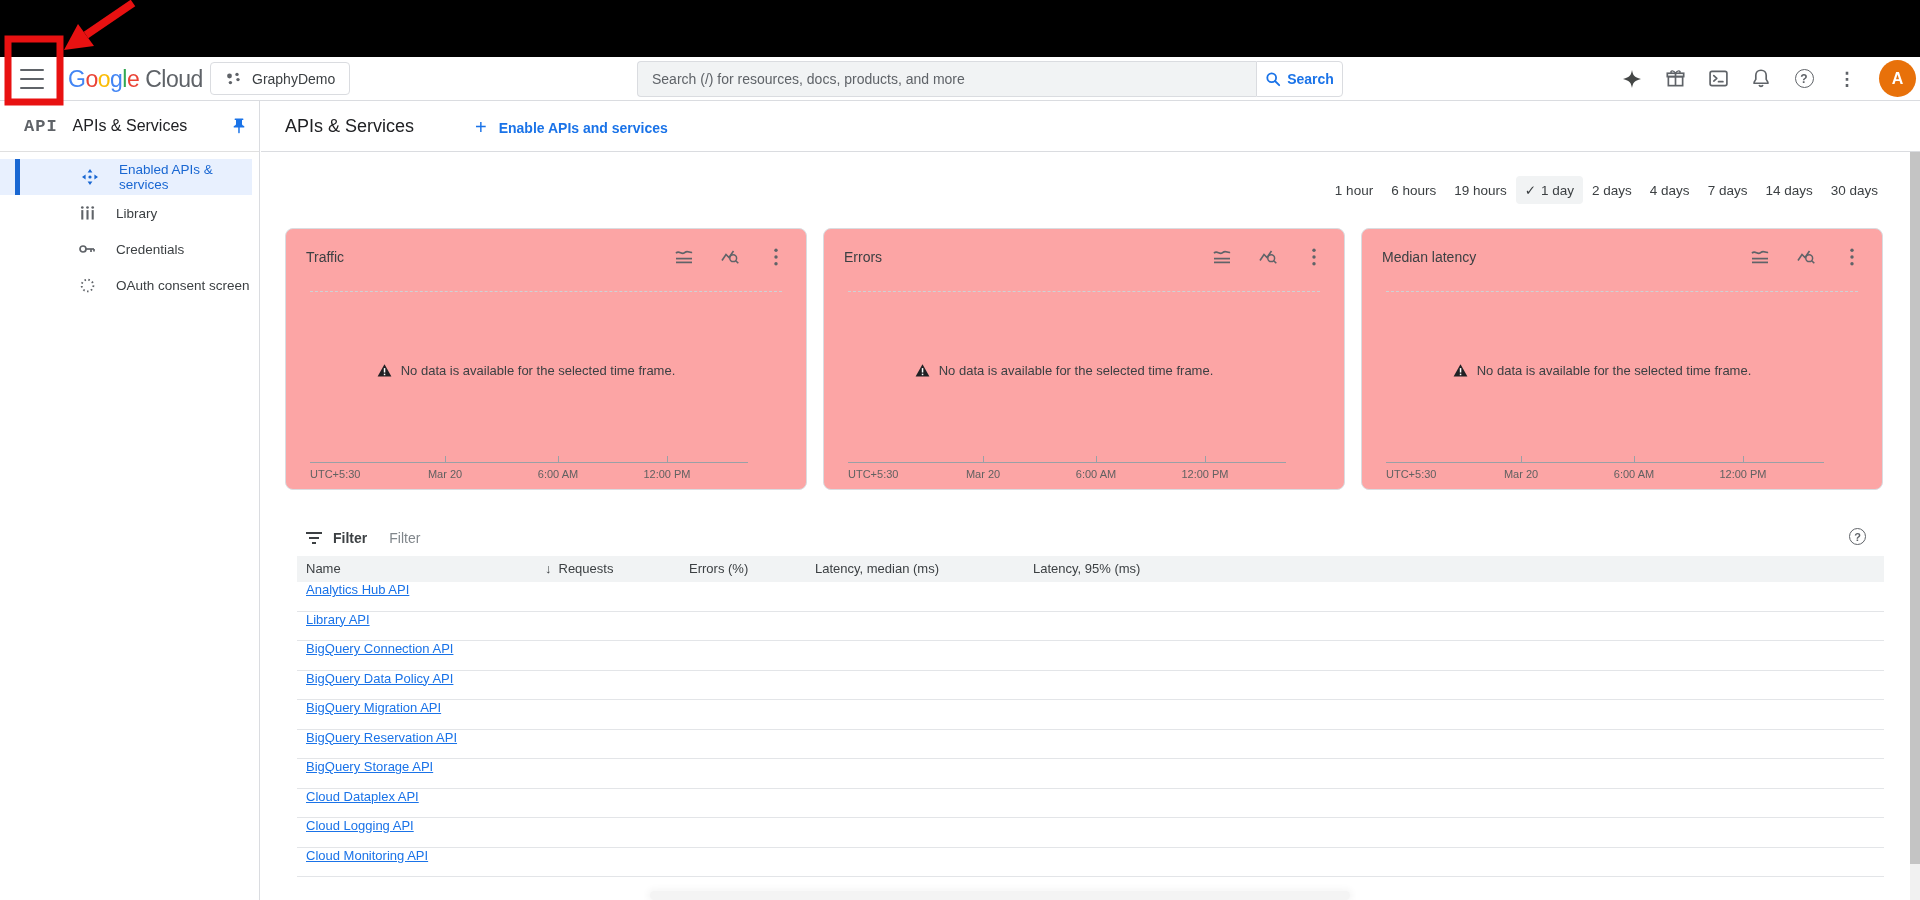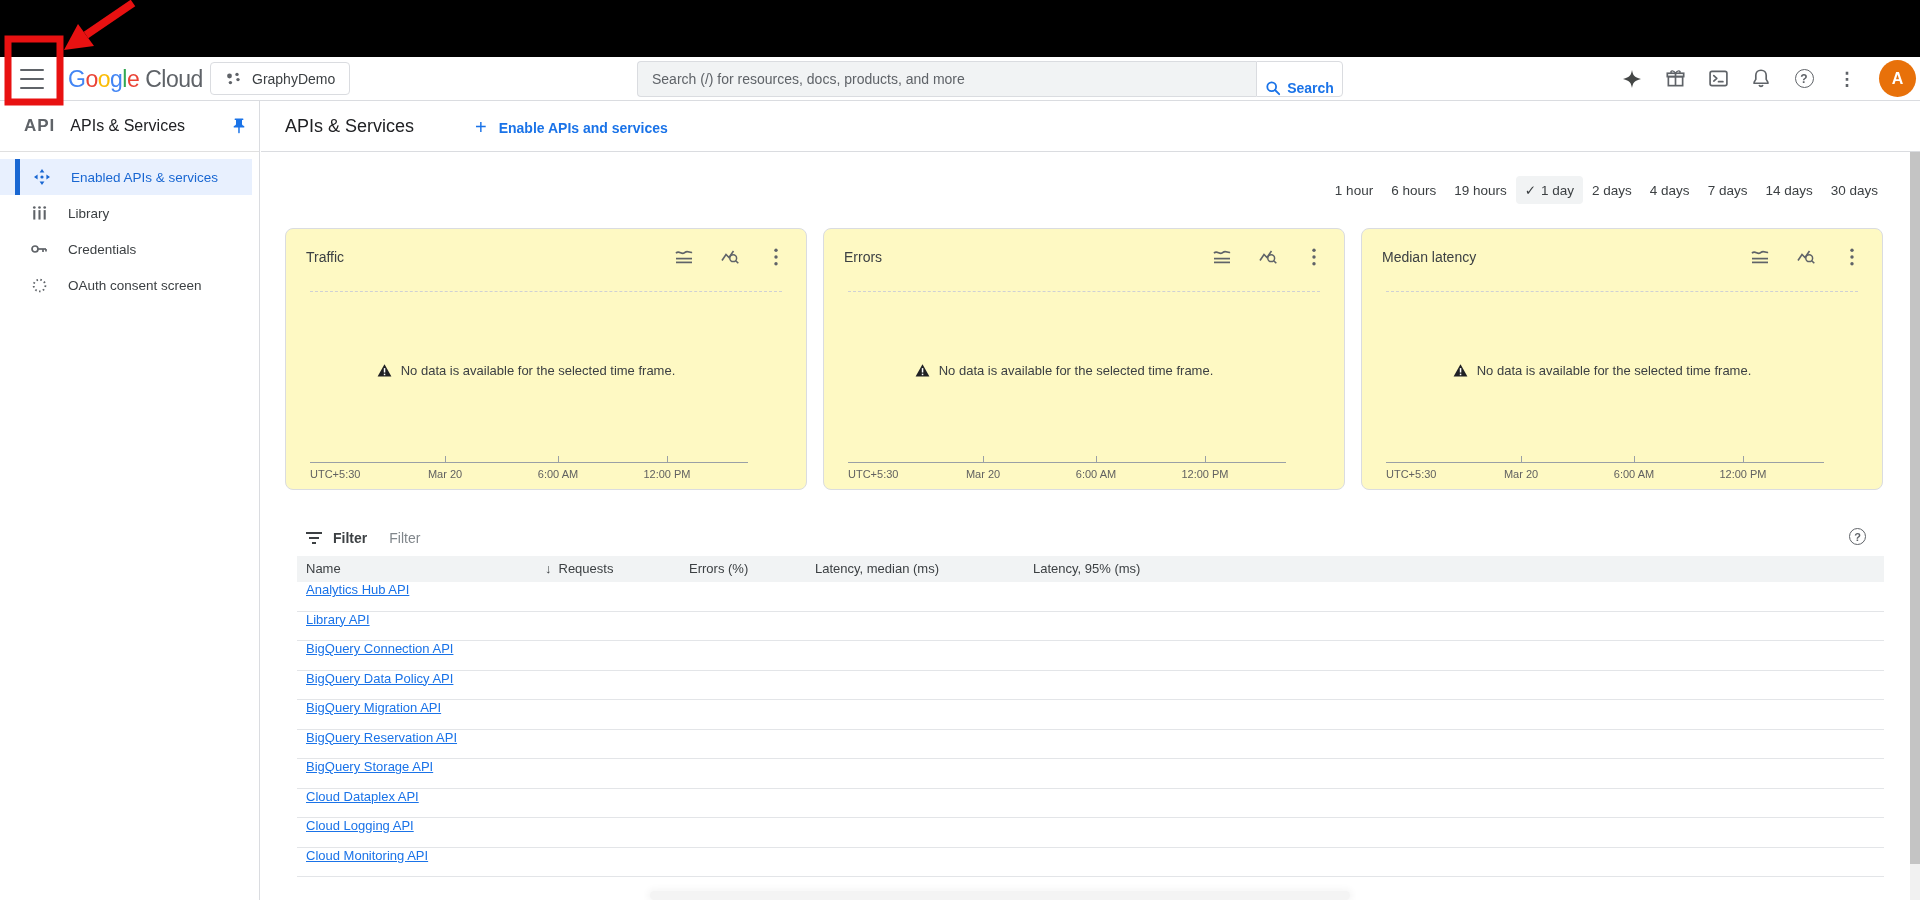--- a/index.html
+++ b/index.html
@@ -23,59 +23,59 @@
   .glogo .cloud { color:#5f6368; margin-left:6px; font-weight:400; }
 
   .project-btn { left:210px; top:62px; height:33px; border:1px solid #dadce0; border-radius:4px; background:#fff;
     display:flex; align-items:center; gap:10px; padding:0 14px; font-size:14px; color:#3c4043; cursor:pointer; }
 
   .searchwrap { left:637px; top:61px; height:36px; display:flex; }
   .search-input { width:619px; height:36px; background:#f1f3f4; border:1px solid #dadce0; border-right:none;
     border-radius:4px 0 0 4px; padding:0 14px; font-size:14px; color:#3c4043; font-family:"Liberation Sans",sans-serif; }
   .search-input::placeholder { color:#5f6368; }
   .search-btn { width:87px; height:36px; background:#fff; border:1px solid #dadce0; border-radius:0 4px 4px 0;
-    display:flex; align-items:flex-end; justify-content:center; gap:6px; color:#1a73e8; font-size:14px; font-weight:700; cursor:pointer; }
+    display:flex; align-items:center; justify-content:center; gap:6px; color:#1a73e8; font-size:14px; font-weight:700; cursor:pointer; }
 
   .topicons { top:57px; right:4px; height:43px; display:flex; align-items:center; gap:21px; }
   .ticon { width:22px; height:22px; display:flex; align-items:center; justify-content:center; color:#5f6368; cursor:pointer; }
   .help-circle { width:19px; height:19px; border:1.8px solid #5f6368; border-radius:50%; font-size:12px; font-weight:700;
     display:flex; align-items:center; justify-content:center; color:#5f6368; }
   .more-vert { font-size:18px; color:#5f6368; font-weight:700; }
   .avatar { width:37px; height:37px; border-radius:50%; background:#e8710a; color:#fff; font-size:16px; font-weight:700;
     display:flex; align-items:center; justify-content:center; cursor:pointer; }
 
   
   .sidebar { left:0; top:101px; width:260px; height:799px; background:#fff; border-right:1px solid #dadce0; }
   .sb-header { position:absolute; left:0; top:0; width:100%; height:51px; border-bottom:1px solid #e0e0e0; display:flex; align-items:center; }
-  .api-logo { margin-left:24px; font-family:Liberation Sans, sans-serif; font-weight:700; font-size:17px; color:#5f6368; letter-spacing:1px; }
+  .api-logo { margin-left:24px; font-family:Liberation Mono, monospace; font-weight:700; font-size:17px; color:#5f6368; letter-spacing:1px; }
   .sb-title { margin-left:15px; font-size:16px; color:#202124; }
   .pin { position:absolute; left:230px; top:16px; }
   .sb-nav { position:absolute; top:58px; left:0; width:100%; }
-  .sb-item { position:relative; height:36px; display:flex; align-items:center; cursor:pointer; font-size:13.5px; color:#3c4043; }
+  .sb-item { position:relative; height:36px; display:flex; align-items:center; cursor:pointer; font-size:13.5px; color:#3c4043;padding-left:48px; }
   .sb-item .sb-icon { margin-left:30px; width:18px; height:18px; display:flex; align-items:center; justify-content:center; }
   .sb-item .sb-label { margin-left:20px; }
   .sb-item.selected { background:#e8f0fe; width:252px; color:#1967d2; font-weight:500; }
   .sb-item.selected::before { content:""; position:absolute; left:15px; top:0; width:5px; height:36px; background:#1967d2; }
   .sb-item.selected .sb-icon { margin-left:33px; }
 
   
   .page-header { left:261px; top:101px; width:1659px; height:51px; background:#fff; border-bottom:1px solid #dadce0; }
   .page-title { position:absolute; left:24px; top:15px; font-size:18px; color:#202124; }
   .enable-link { position:absolute; left:214px; top:15px; display:flex; align-items:center; gap:12px; color:#1a73e8;
     font-size:14px; font-weight:700; cursor:pointer; }
   .enable-link .plus { font-size:20px; font-weight:400; }
 
   
   .timerange { top:176px; right:33px; display:flex; align-items:center; font-size:13.5px; color:#3c4043; }
   .tr-opt { padding:6px 9px; border-radius:4px; cursor:pointer; display:flex; align-items:center; gap:5px; }
   .tr-opt.selected { background:#f1f3f4; font-weight:400; }
 
   
   .cards { top:228px; left:285px; display:flex; gap:16px; }
-  .card { position:relative; width:522px; height:262px; background:#fef9c3; border:1px solid #dadce0; border-radius:8px; }
+  .card { position:relative; width:522px; height:262px; background:#fca5a5; border:1px solid #dadce0; border-radius:8px; }
   .card-header { position:absolute; top:0; left:0; right:0; height:56px; display:flex; align-items:center; padding:0 20px; }
   .card-title { font-size:14px; color:#3c4043; }
   .card-icons { margin-left:auto; display:flex; align-items:center; gap:26px; color:#5f6368; }
   .cicon { width:20px; height:20px; display:flex; align-items:center; justify-content:center; cursor:pointer; }
   .dash-top { position:absolute; left:24px; right:24px; top:62px; border-top:1px dashed #cfd1d4; }
   .empty-msg { position:absolute; left:0; right:40px; top:141px; transform:translateY(-50%); display:flex;
     align-items:center; justify-content:center; gap:9px; font-size:13px; color:#3c4043; }
   .axis-line { position:absolute; left:24px; right:58px; top:233px; height:1px; background:#9aa0a6; }
   .tick { position:absolute; top:227px; width:1px; height:6px; background:#9aa0a6; }
   .axis-label { position:absolute; top:239px; font-size:11px; color:#616161; }

